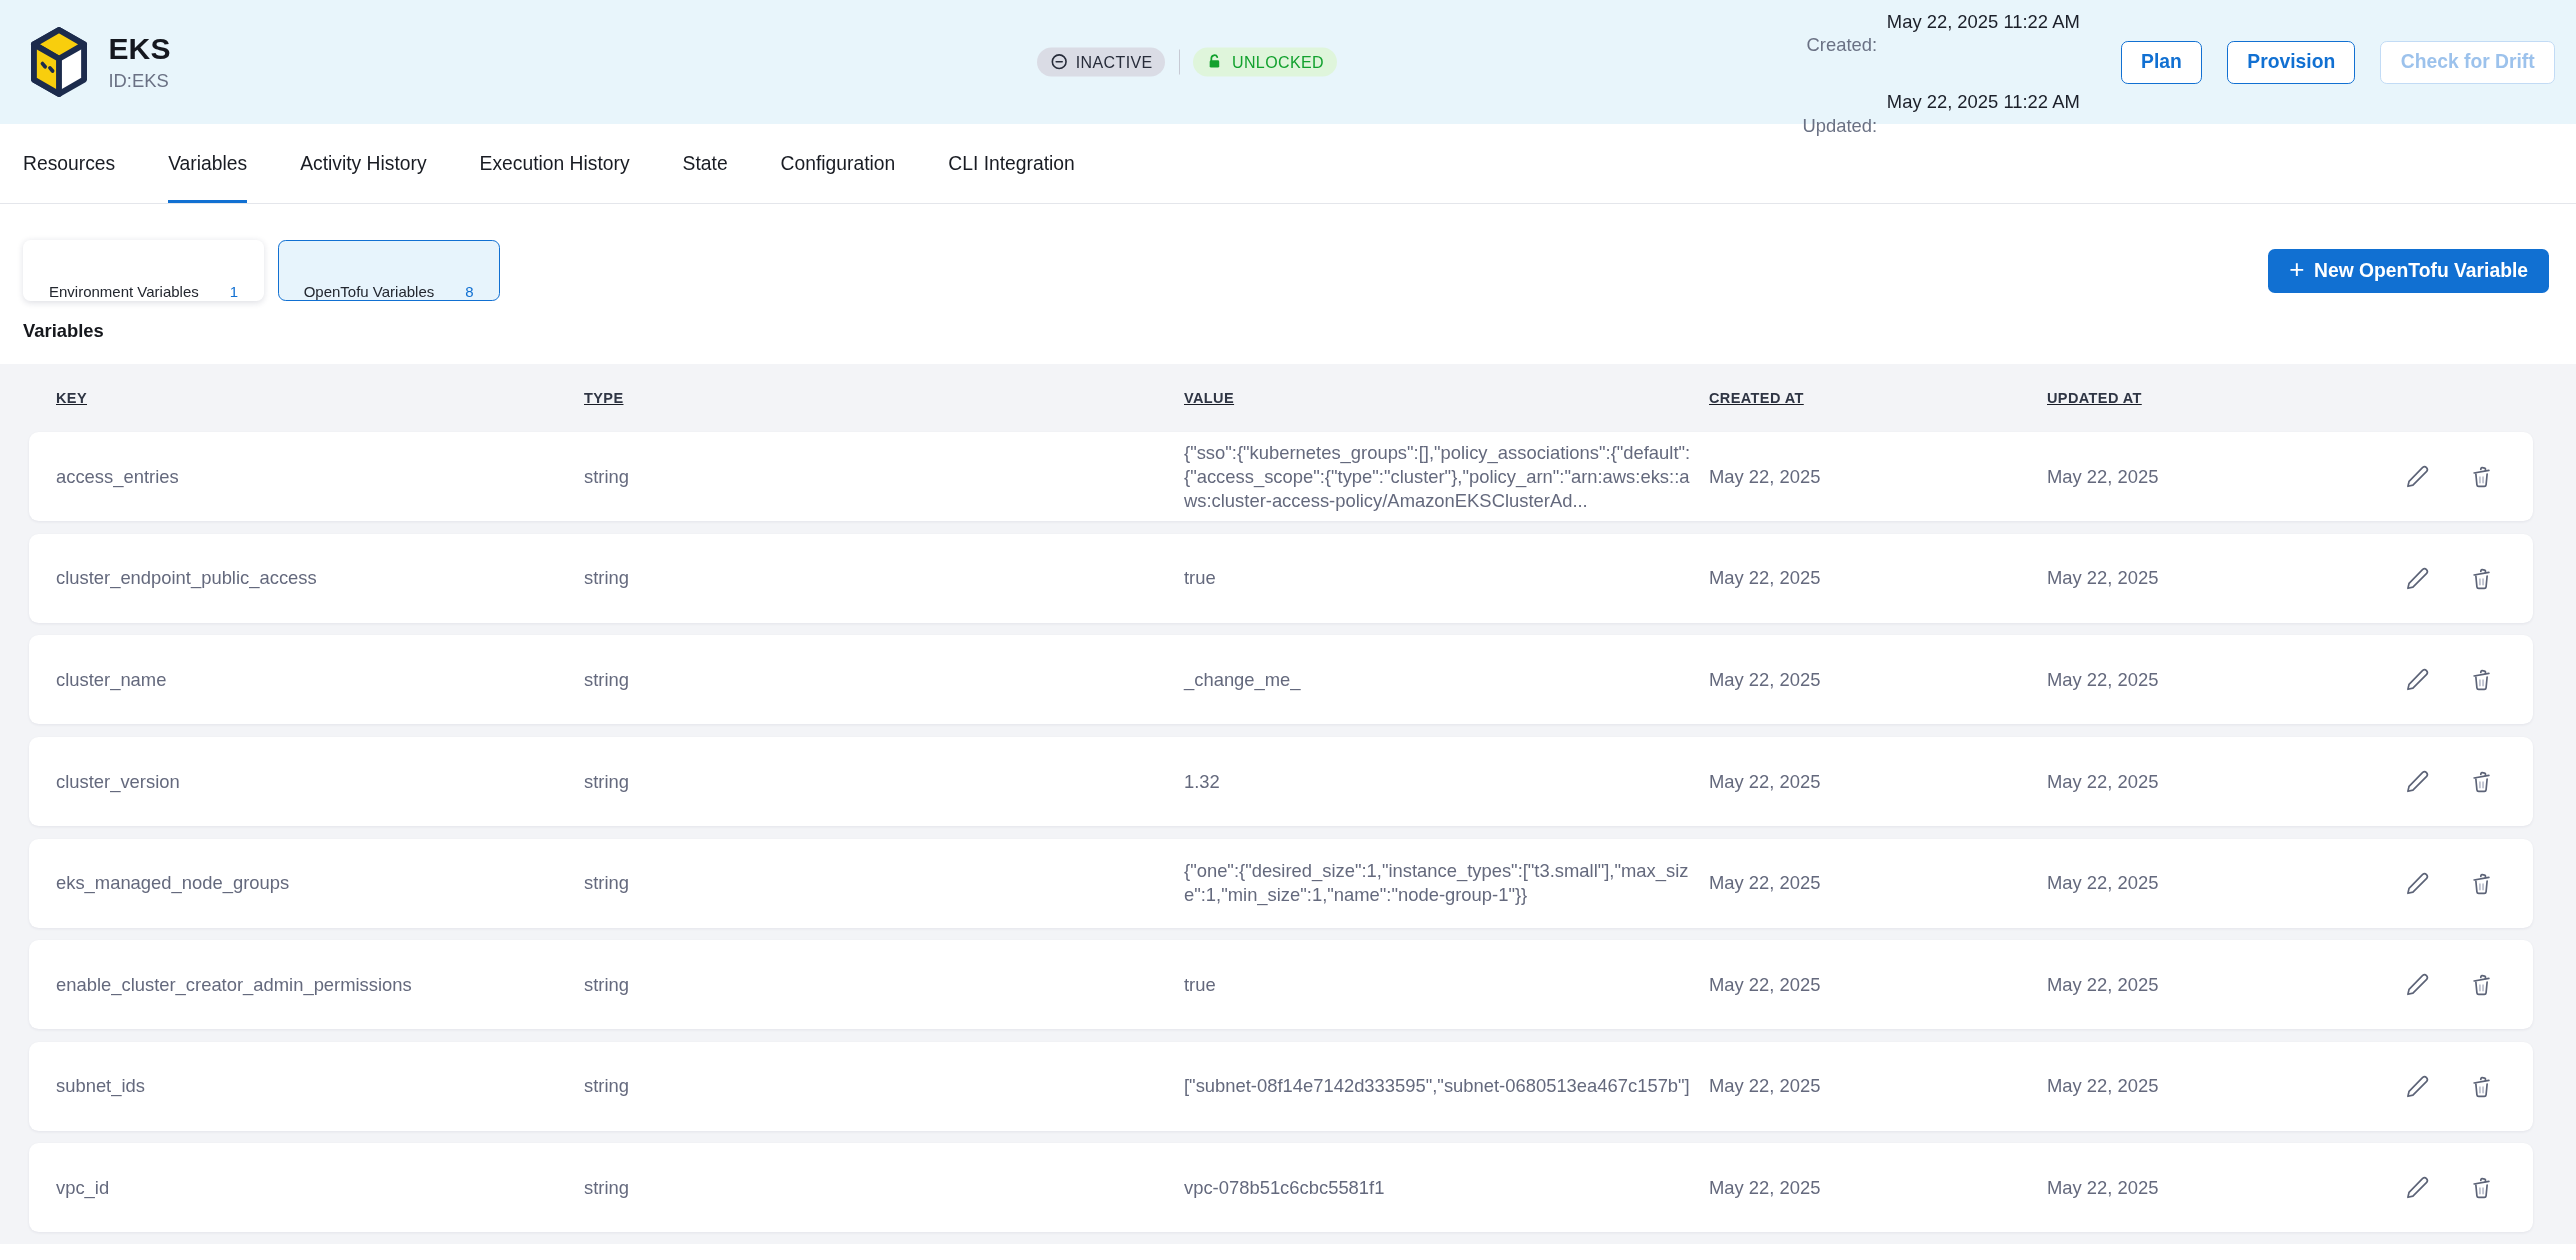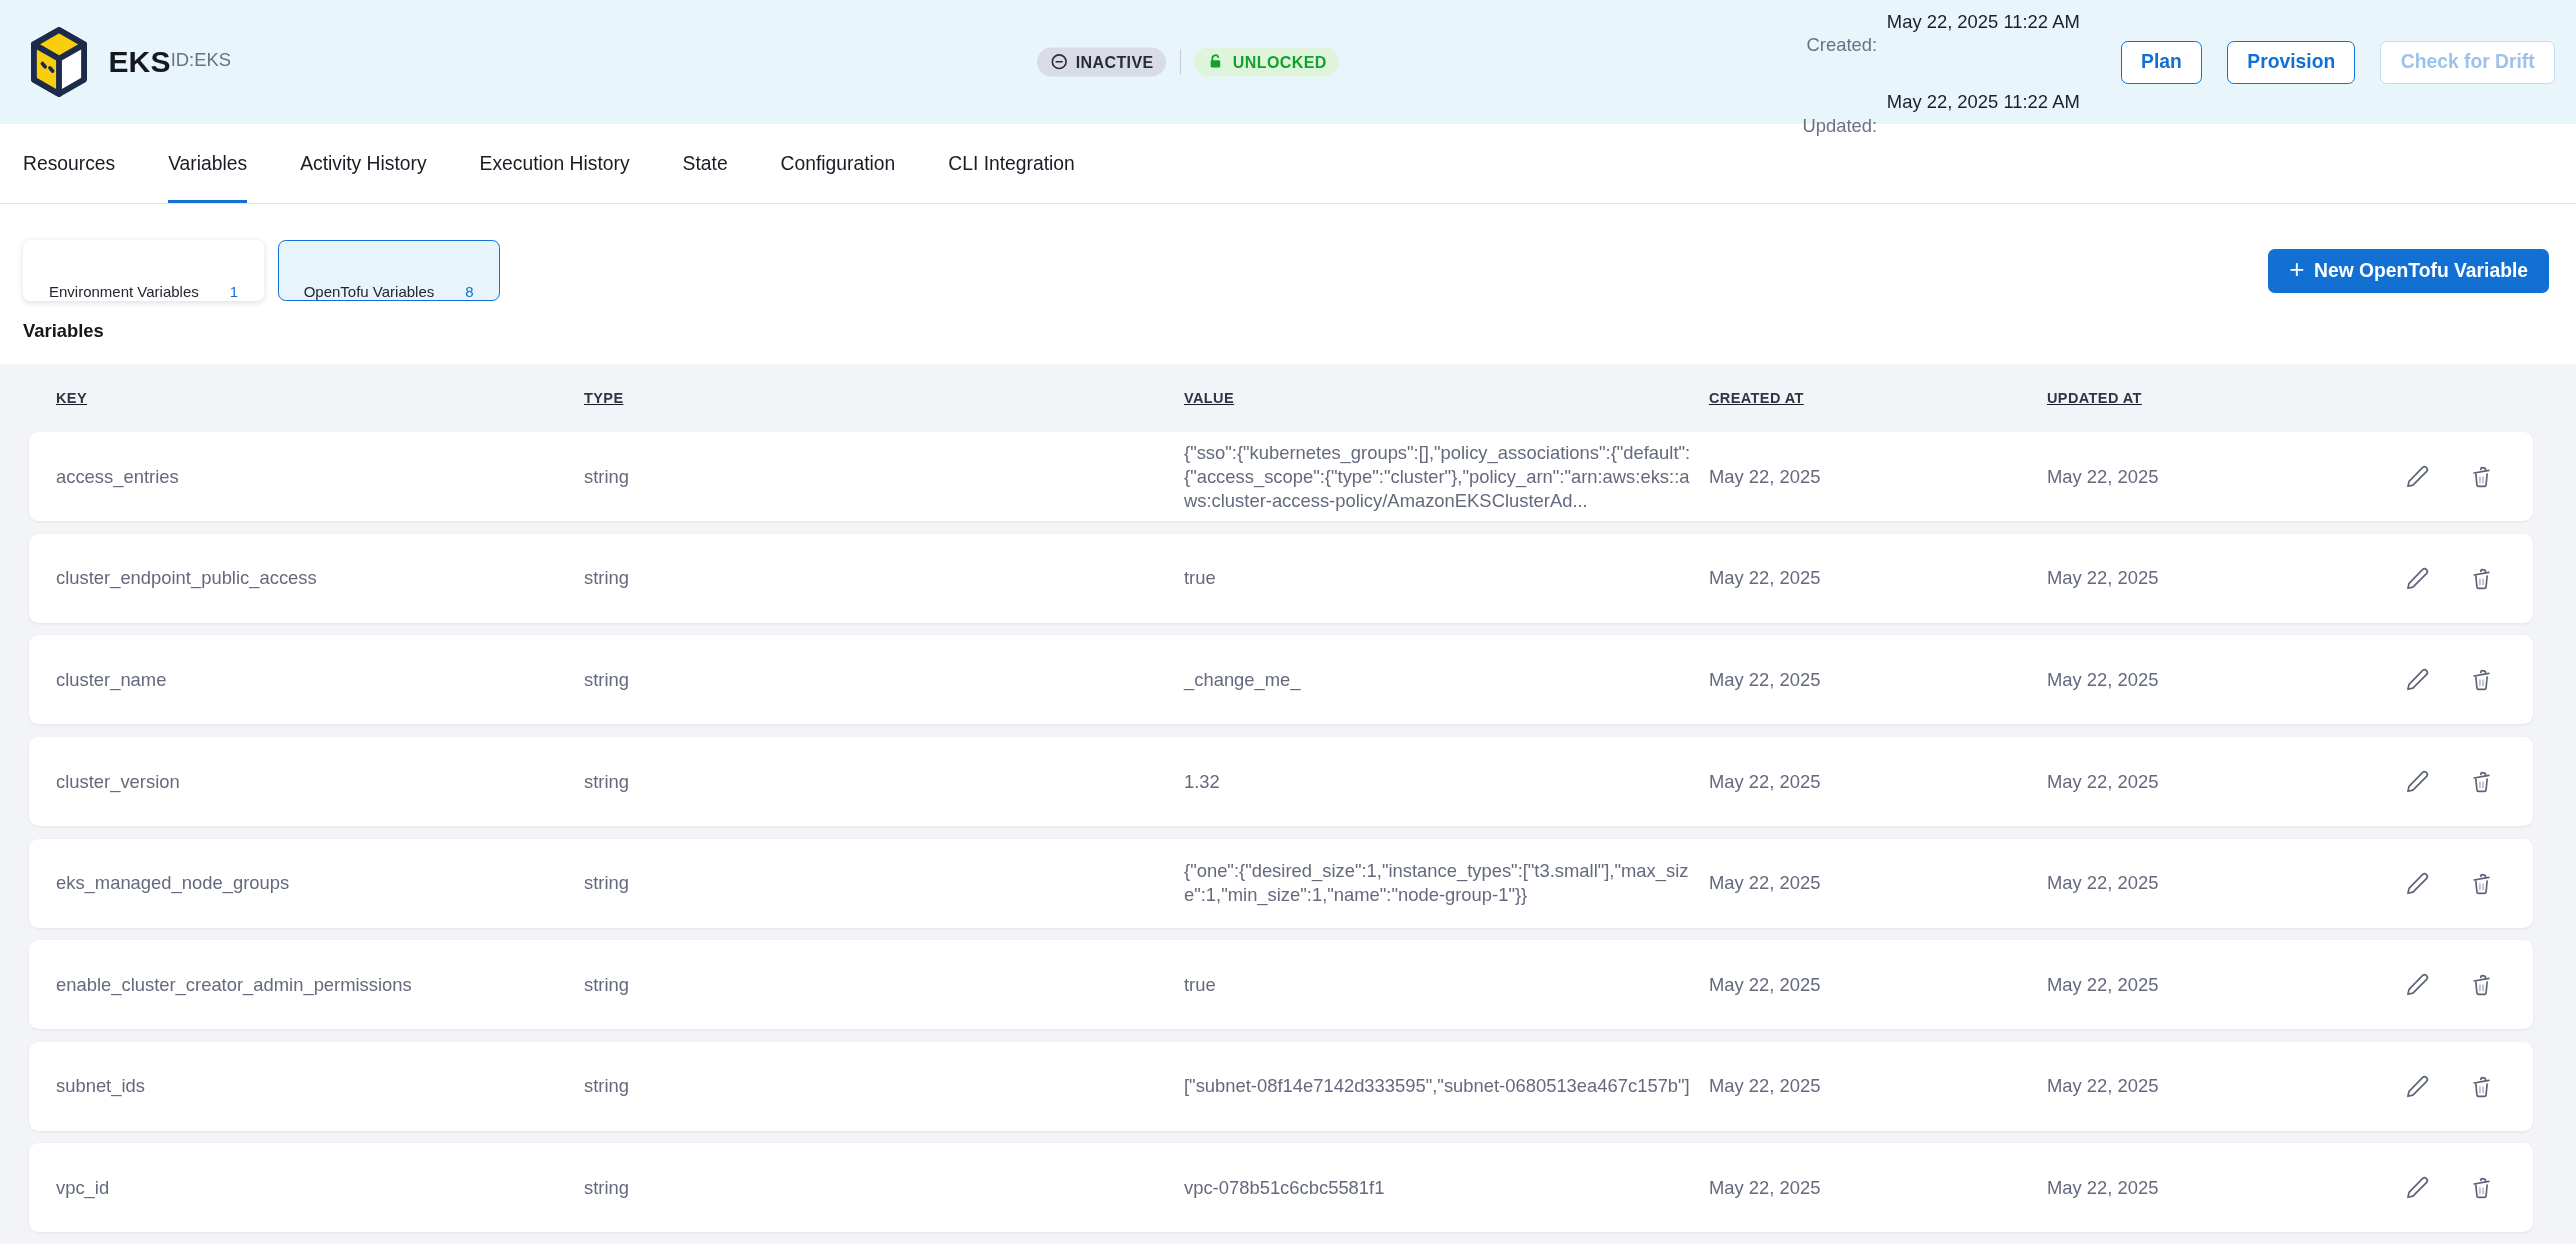--- a/index.html
+++ b/index.html
@@ -8,27 +8,27 @@
     font-family:"Liberation Sans", sans-serif;
     background:#ffffff; color:#1A1D26;
     -webkit-font-smoothing:antialiased;
   }
   
   .topbar {
     position:relative; height:124px; background:#E8F5FB;
     display:flex; align-items:center; padding:0 21px 0 27px;
   }
   .logo { margin-right:17.4px; flex:0 0 auto; display:block; }
-  .titleblock { display:flex; flex-direction:row; justify-content:center; }
+  .titleblock { display:flex; flex-direction:column; justify-content:center; }
   .env-title { font-size:30px; font-weight:700; color:#15181F; letter-spacing:0.2px; }
   .env-id { font-size:18.4px; color:#6A7184; margin-top:3.9px; }
   .badges { position:absolute; left:1037px; top:50%; transform:translateY(-50%);
     display:flex; align-items:center; }
   .badge { display:inline-flex; align-items:center; gap:7.7px; height:29px;
-    padding:0 12.6px; border-radius:14.5px; font-size:16px; font-weight:700; letter-spacing:0.4px; }
+    padding:0 12.6px; border-radius:14.5px; font-size:16px; font-weight:400; letter-spacing:0.4px; }
   .badge.inactive { background:#DADCE5; color:#272C3A; }
   .badge.unlocked { background:#DFF5DB; color:#12A12E; }
   .badge-divider { width:1px; height:25px; background:#C7CAD4; margin:0 13.5px; }
   .meta { margin-left:auto; display:flex; align-items:center; gap:41px; }
   .dates { display:grid; grid-template-columns:auto auto; column-gap:9.7px; row-gap:11.6px; align-items:center; }
   .date-label { font-size:18.4px; color:#6A7184; text-align:right;margin-top:47px; }
   .date-value { font-size:18.4px; color:#1B1F29; font-weight:500; }
   .actions-group { display:flex; gap:25px; }
   .btn-outline {
     height:43px; padding:0 19.3px; background:#ffffff;

